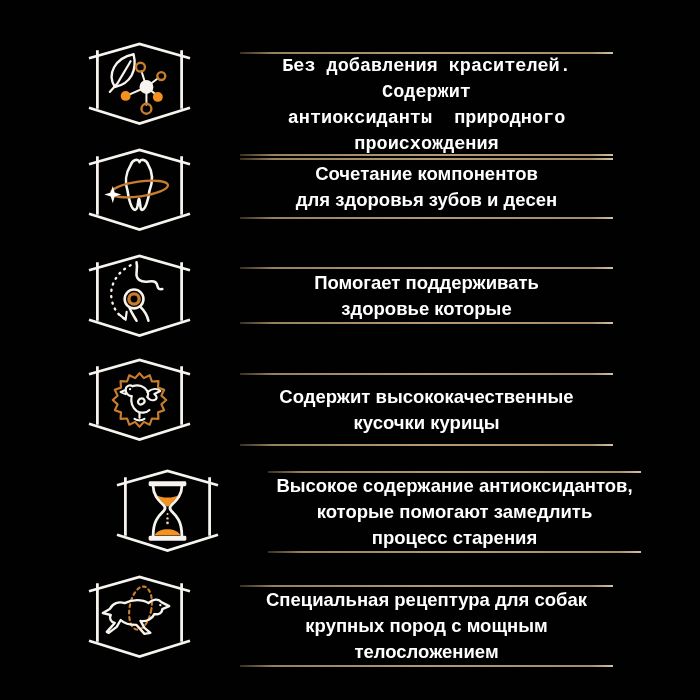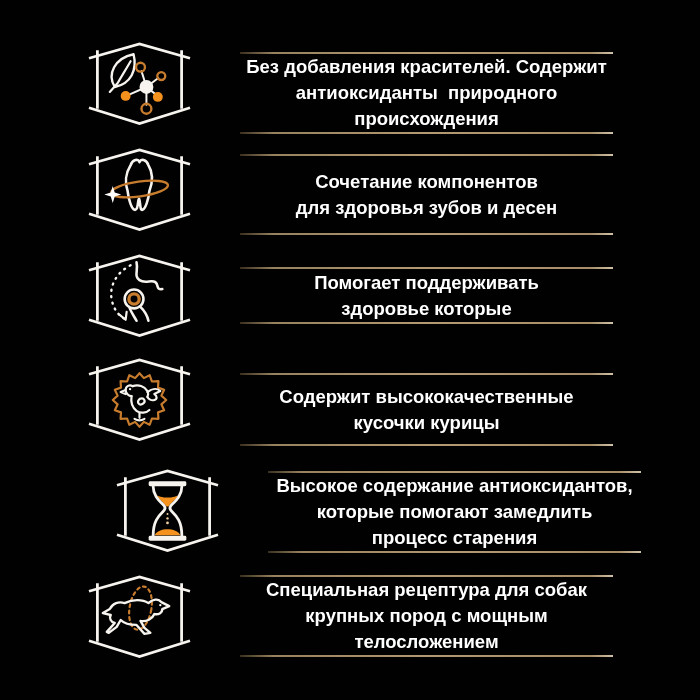--- a/index.html
+++ b/index.html
@@ -42,21 +42,21 @@
   
   .wl { stroke: #f7f4ef; fill: none; stroke-linecap: round; stroke-linejoin: round; }
   .cu { stroke: #c87c2e; fill: none; stroke-linecap: round; stroke-linejoin: round; }
   .hex { stroke: #f7f4ef; fill: none; stroke-width: 2.8; }
 </style>
 </head>
 <body>
 
 <div class="canvas">
 
-  <div class="row" style="top:42px; height:106px;">
+  <div class="row" style="top:42px; height:106px;font-family:Liberation Mono, monospace;">
     <div class="icon-box">
       <svg viewBox="0 0 106 84">
         <path class="hex" d="M2,16 L53,1.5 L104,16"></path>
         <path class="hex" d="M2,66 L53,82 L104,66"></path>
         <path class="hex" d="M10.5,8 V67 M95.5,8 V67"></path>
         <path class="wl" stroke-width="2.4" d="M28,45 C20,32 28,16 47,12 C51,28 44,42 28,45 Z"></path>
         <path class="wl" stroke-width="2.2" d="M23,50 L31,41 C35,34 40,26 44,19"></path>
         <g class="wl" stroke-width="2">
           <path d="M60,45 L55,29"></path>
             <path d="M60,45 L72,36"></path>
@@ -84,21 +84,21 @@
     <div class="icon-box">
       <svg viewBox="0 0 106 84">
         <path class="hex" d="M2,16 L53,1.5 L104,16"></path>
         <path class="hex" d="M2,66 L53,82 L104,66"></path>
         <path class="hex" d="M10.5,8 V67 M95.5,8 V67"></path>
         <path class="wl" stroke-width="2.6" d="M44,17 C46,11 52,10 53,14 C54,10 60,11 62,17 C67,25 66,35 63,43 C62,52 59,61 56,62 C53,63 54,52 52.5,51 C51,52 52,63 48,62 C45,61 42,52 41,43 C38,35 39,25 44,17 Z"></path>
         <ellipse class="cu" stroke-width="2.4" cx="53" cy="41" rx="29" ry="7.5" transform="rotate(-8 53 41)"></ellipse>
         <path d="M26,38 L28,44.5 L34.5,46.5 L28,48.5 L26,55 L24,48.5 L17.5,46.5 L24,44.5 Z" fill="#ffffff" stroke="none"></path>
       </svg>
     </div>
-    <div class="text-box" style="top:6px; height:81px;">
+    <div class="text-box" style="top:6px; height:65px;">
       <div class="rule"></div>
       <p class="feature-text">Сочетание компонентов
 для здоровья зубов и десен</p>
       <div class="rule"></div>
     </div>
   </div>
 
   <div class="row" style="top:254px; height:106px;">
     <div class="icon-box">
       <svg viewBox="0 0 106 84">
@@ -180,21 +180,21 @@
     <div class="icon-box">
       <svg viewBox="0 0 106 84">
         <path class="hex" d="M2,16 L53,1.5 L104,16"></path>
         <path class="hex" d="M2,66 L53,82 L104,66"></path>
         <path class="hex" d="M10.5,8 V67 M95.5,8 V67"></path>
         <ellipse class="cu" stroke-width="2.2" stroke-dasharray="3 3.5" cx="54" cy="33" rx="11" ry="22" transform="rotate(10 54 33)"></ellipse>
         <path class="wl" stroke-width="2.4" d="M20,57 L28,48 C24,47 22,43 24,40 L16,38 L23,34 C26,28 32,26 38,28 C46,24 56,24 62,28 C66,24 72,23 75,27 L83,31 L76,34 C76,38 72,40 68,39 C66,44 60,47 54,46 L58,53 L64,58 L58,59 L50,50 C44,50 38,49 34,45 L30,52 L22,58 Z"></path>
         <circle cx="74" cy="30" r="1.2" fill="#f7f4ef" stroke="none"></circle>
       </svg>
     </div>
-    <div class="text-box" style="top:0; height:53px;justify-content:space-between;">
+    <div class="text-box" style="top:10px; height:53px;justify-content:space-between;">
       <div class="rule"></div>
       <p class="feature-text">Специальная рецептура для собак
 крупных пород с мощным телосложением</p>
       <div class="rule"></div>
     </div>
   </div>
 
 </div>
 
 </body></html>

